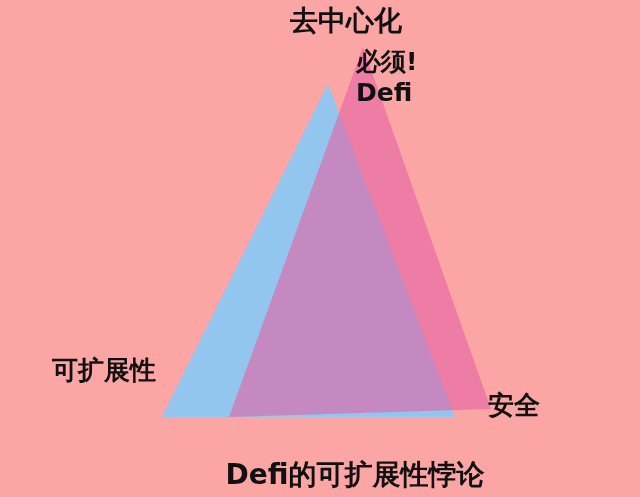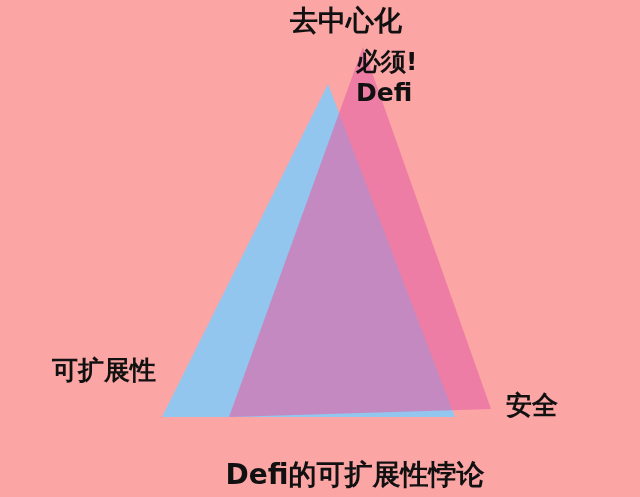--- a/index.html
+++ b/index.html
@@ -41,21 +41,21 @@
   .left-block {
     top: 354px;
     left: 34px;
     width: 140px;
     text-align: center;
     font-size: 26px;
     line-height: 33px;
   }
   .label-right {
     top: 388px;
-    left: 506px;
+    left: 488px;
     font-size: 26px;
   }
   .title {
     top: 456px;
     left: 355px;
     transform: translateX(-50%);
     font-size: 28px;
     text-align: right;
   }
 </style>

